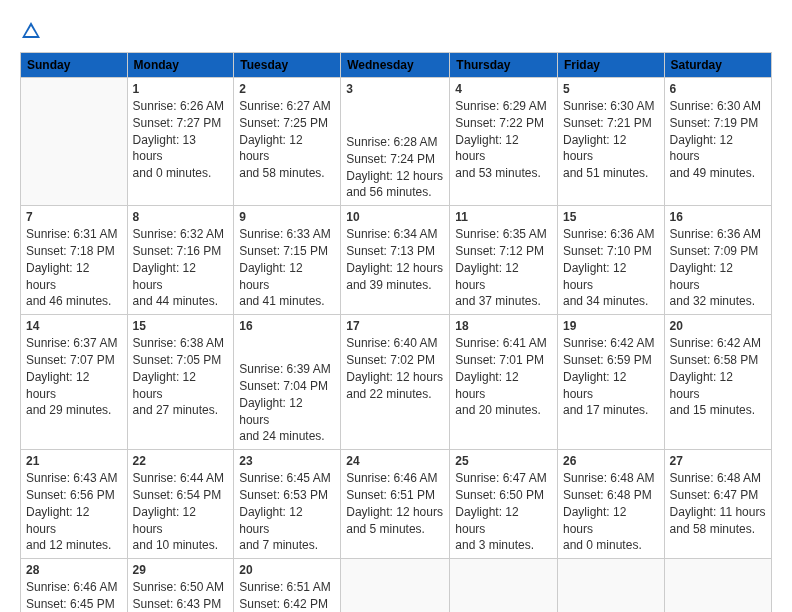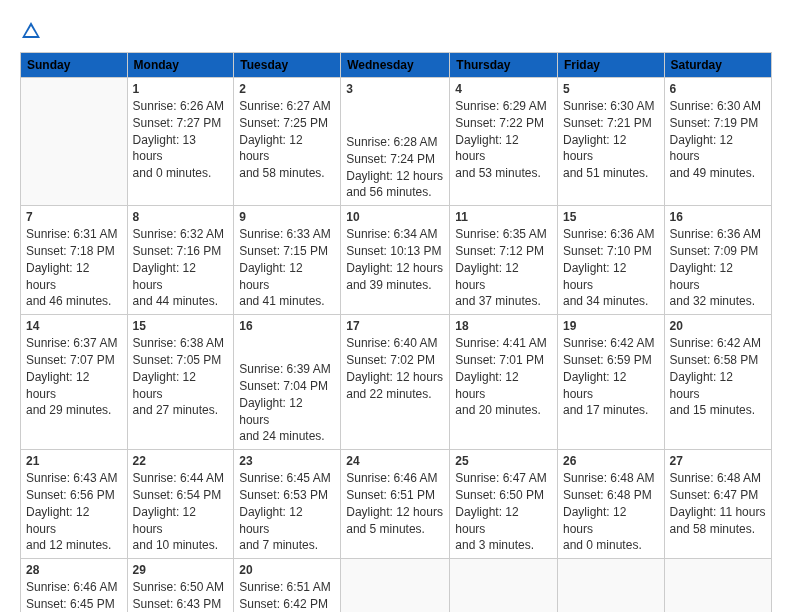--- a/index.html
+++ b/index.html
@@ -199,21 +199,21 @@
           <td>
             <span class="day-num">9</span>
             <div class="day-info" style="white-space: pre-line;">Sunrise: 6:33 AM
 Sunset: 7:15 PM
 Daylight: 12 hours
 and 41 minutes.</div>
           </td>
           <td>
             <span class="day-num">10</span>
             <div class="day-info" style="white-space: pre-line;">Sunrise: 6:34 AM
-Sunset: 10:13 PM
+Sunset: 7:13 PM
 Daylight: 12 hours
 and 39 minutes.</div>
           </td>
           <td>
             <span class="day-num">11</span>
             <div class="day-info" style="white-space: pre-line;">Sunrise: 6:35 AM
 Sunset: 7:12 PM
 Daylight: 12 hours
 and 37 minutes.</div>
           </td>
@@ -256,21 +256,21 @@
           </td>
           <td>
             <span class="day-num">17</span>
             <div class="day-info" style="white-space: pre-line;">Sunrise: 6:40 AM
 Sunset: 7:02 PM
 Daylight: 12 hours
 and 22 minutes.</div>
           </td>
           <td>
             <span class="day-num">18</span>
-            <div class="day-info" style="white-space: pre-line;">Sunrise: 4:41 AM
+            <div class="day-info" style="white-space: pre-line;">Sunrise: 6:41 AM
 Sunset: 7:01 PM
 Daylight: 12 hours
 and 20 minutes.</div>
           </td>
           <td>
             <span class="day-num">19</span>
             <div class="day-info" style="white-space: pre-line;">Sunrise: 6:42 AM
 Sunset: 6:59 PM
 Daylight: 12 hours
 and 17 minutes.</div>

